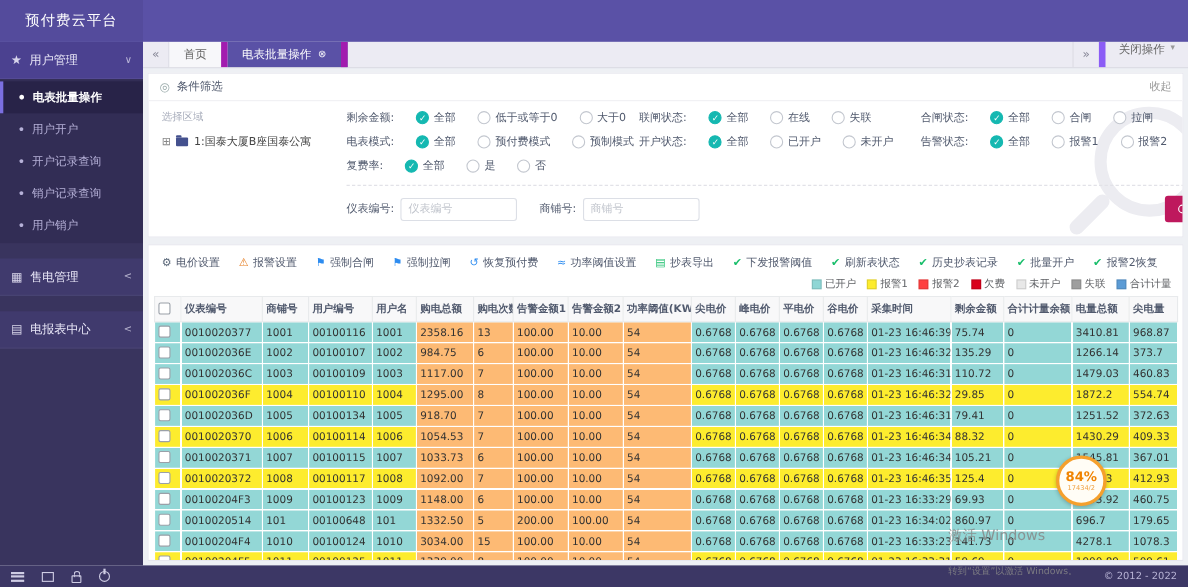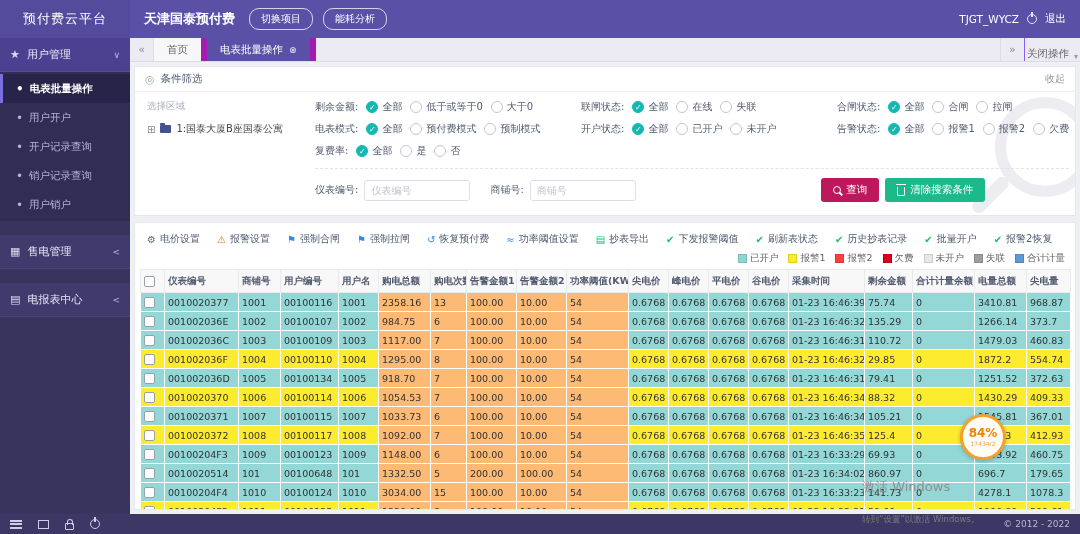--- a/index.html
+++ b/index.html
@@ -31,40 +31,40 @@
   
   .main-area{position:absolute;left:130px;top:38px;right:0;bottom:20px;display:flex;flex-direction:column;overflow:hidden}
   .tabbar{height:24px;background:#ecebf3;display:flex;align-items:stretch;border-bottom:1px solid #dcdce4;flex:none}
   .tab-arrow{width:24px;display:flex;align-items:center;justify-content:center;color:#8a8a9a;font-size:11px;border-right:1px solid #dcdce4;cursor:pointer}
   .tabs{display:flex}
   .tab{display:flex;align-items:center;gap:6px;padding:0 13px;font-size:10.5px;color:#666;background:#f7f7fa;border-right:6px solid #a21caf;cursor:pointer}
   .tab.active{background:#5a51a6;color:#fff}
   .tab-close{font-size:9px;opacity:.9}
   .tabbar-right{margin-left:auto;display:flex;align-items:stretch}
   .tab-arrow.right{border-right:none;border-left:1px solid #dcdce4}
-  .close-menu{display:flex;align-items:flex-end;gap:5px;padding:0 2px;font-size:10.5px;color:#666;border-left:1px solid #8b5cf6;cursor:pointer}
+  .close-menu{display:flex;align-items:flex-start;gap:5px;padding:0 12px;font-size:10.5px;color:#666;border-left:6px solid #8b5cf6;cursor:pointer}
   .caret{font-size:8px;color:#999}
 
   .content{flex:1;padding:4px;display:flex;flex-direction:column;overflow:hidden}
 
   
   .filter-panel{background:#fff;border:1px solid #e6e6ee;height:150px;flex:none;position:relative;overflow:hidden}
   .fp-header{height:25px;display:flex;align-items:center;padding:0 10px;border-bottom:1px solid #f0f0f3;color:#515a6e;font-size:10.5px;gap:6px;position:relative;z-index:2;background:#fff}
   .fp-ic{color:#9aa;font-size:11px}
   .fp-collapse{margin-left:auto;color:#999;font-size:10px;cursor:pointer}
   .fp-body{display:flex;padding:8px 12px 0;position:relative;z-index:2}
   .region-col{width:168px;flex:none}
   .region-label{color:#a9aebc;font-size:9.5px;margin-bottom:9px}
   .tree-node{display:flex;align-items:center;gap:5px;font-size:10px;color:#444;cursor:pointer}
   .tree-expander{color:#888;font-size:10px}
   .folder-ic{width:11px;height:8px;background:#44518e;border-radius:1px;position:relative;flex:none}
   .folder-ic::before{content:'';position:absolute;top:-2px;left:0;width:5px;height:2px;background:#44518e;border-radius:1px 1px 0 0}
   .filters-col{flex:1}
   .filter-grid{display:grid;grid-template-columns:258px 248px auto;row-gap:8px;column-gap:8px}
-  .fgroup{display:flex;align-items:flex-start;gap:8px;font-size:10px;color:#515a6e;white-space:nowrap}
+  .fgroup{display:flex;align-items:flex-start;gap:20px;font-size:10px;color:#515a6e;white-space:nowrap}
   .fopt{display:flex;align-items:center;gap:4px;cursor:pointer}
   .radio{width:12px;height:12px;border-radius:50%;border:1px solid #c3c7cf;background:#fff;flex:none}
   .radio.checked{background:#15b8b1;border-color:#15b8b1;color:#fff;font-size:8px;display:flex;align-items:center;justify-content:center}
   .search-row{display:flex;align-items:center;gap:6px;margin-top:10px;padding-top:9px;border-top:1px dashed #e2e2e8;font-size:10px;color:#515a6e}
   .finput{width:106px;height:21px;border:1px solid #dcdfe6;border-radius:3px;padding:0 6px;font-size:10px;color:#333;font-family:inherit;background:#fff}
   .finput::placeholder{color:#c0c4cc}
   .shop-label{margin-left:14px}
   .btn{display:inline-flex;align-items:center;gap:5px;border:none;border-radius:3px;color:#fff;font-size:10.5px;padding:0 12px;height:24px;cursor:pointer;font-family:inherit}
   .btn-query{background:#be185d;margin-left:auto}
   .btn-clear{background:#1cb98a;margin-right:84px}
@@ -107,30 +107,20 @@
   .ic-lock::before{content:'';position:absolute;top:-5px;left:1px;width:4px;height:5px;border:1.5px solid #cfcde4;border-bottom:none;border-radius:4px 4px 0 0}
   .ic-power2{width:10px;height:10px;border:1.5px solid #cfcde4;border-radius:50%;position:relative;display:inline-block;cursor:pointer}
   .ic-power2::before{content:'';position:absolute;top:-3px;left:50%;transform:translateX(-50%);width:2px;height:5px;background:#cfcde4}
   .copyright{margin-left:auto;color:#b9b5d6;font-size:9px}
 </style>
 <style>.row-open td{background:#93d7d6} .row-alarm1 td{background:#fdec2e} td.band{background:#fdba74}</style></head>
 <body>
 
 <header class="top-header">
   <div class="logo">预付费云平台</div>
-  <div class="header-main">
-    <span class="proj-title">天津国泰预付费</span>
-    <button class="hbtn">切换项目</button>
-    <button class="hbtn">能耗分析</button>
-    <div class="header-right">
-      <span>TJGT_WYCZ</span>
-      <span class="ic-power"></span>
-      <span style="cursor:pointer">退出</span>
-    </div>
-  </div>
 </header>
 
 <aside class="sidebar">
   <nav>
       <div class="sb-head sb-head-primary">
         <span class="sb-ic">★</span>
         <span class="sb-lb">用户管理</span>
         <span class="sb-ch">∨</span>
       </div>
       <div class="sb-items">
@@ -323,24 +313,20 @@
               </div>
             </div>
           <div class="search-row">
             <span>仪表编号:</span>
             <input class="finput" type="text" placeholder="仪表编号" style="">
             <span class="shop-label">商铺号:</span>
             <input class="finput" type="text" placeholder="商铺号" style="">
             <button class="btn btn-query">
               <span class="ic-search"></span>
               <span>查询</span>
-            </button>
-            <button class="btn btn-clear">
-              <span class="ic-trash"></span>
-              <span>清除搜索条件</span>
             </button>
           </div>
         </div>
       </div>
     </section>
 
     <section class="data-panel">
       <div class="toolbar">
           <button class="tbtn">
             <span class="t-ic" style="color: rgb(94, 107, 124);">⚙</span>

